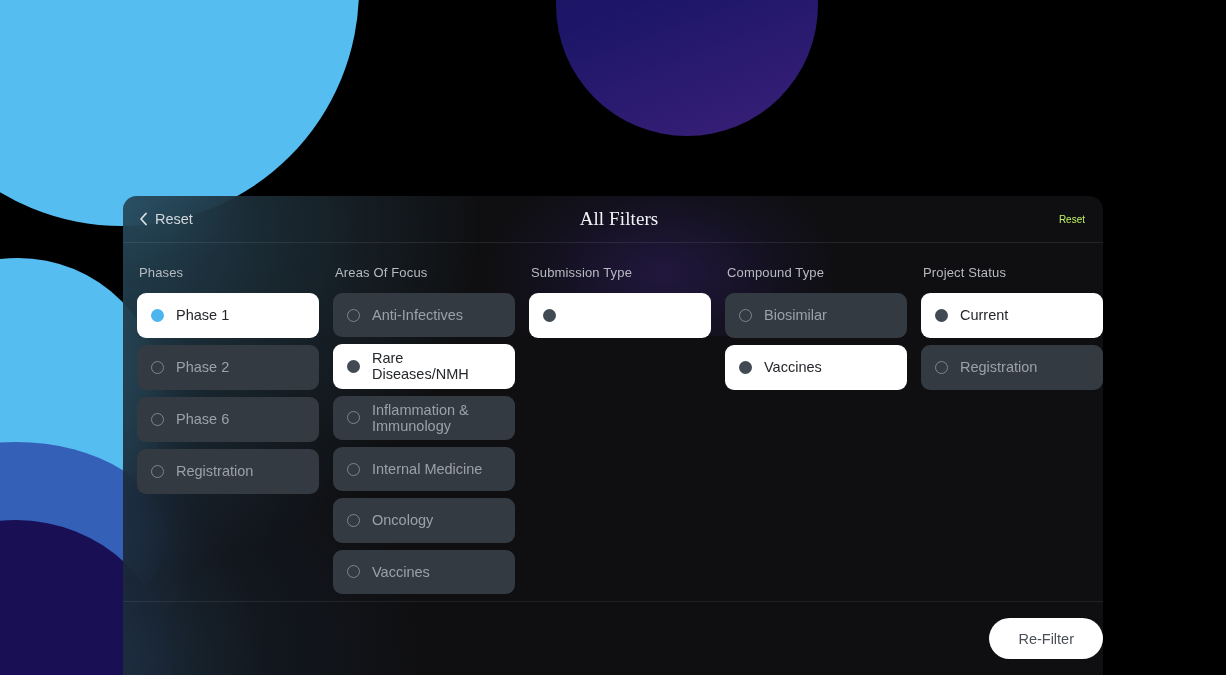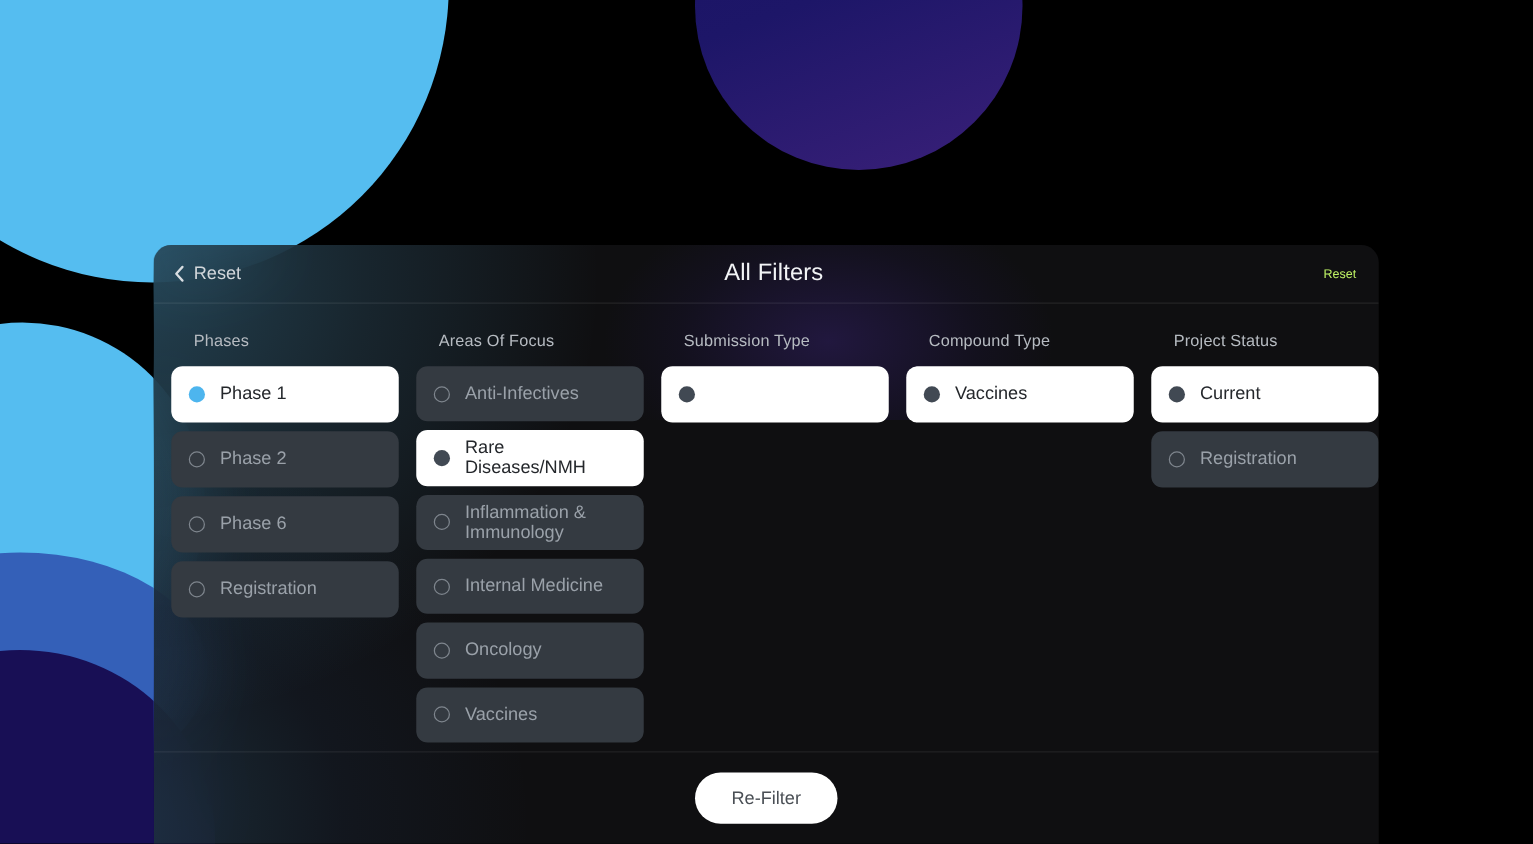--- a/index.html
+++ b/index.html
@@ -123,20 +123,21 @@
   #back-label { color: #d2d7db; }
 
   #panel-title {
     position: absolute;
     left: 12px; right: 0;
     text-align: center;
     font-size: 19px;
     color: #f2f4f6;
     letter-spacing: 0.1px;
     pointer-events: none;
+    font-family: Liberation Serif, serif;
   }
 
   #reset-button {
     margin-left: auto;
     font-size: 10px;
     color: #bef264;
     cursor: pointer;
     z-index: 4;
   }
 
@@ -155,21 +156,21 @@
     width: 193px;
     margin-left: 14px;
     display: flex;
     flex-direction: column;
   }
   .filter-column:first-child { margin-left: 14px; }
 
   .column-title {
     font-size: 13px;
     color: #b6bbc1;
-    margin: 0 0 13px 18px;
+    margin: 0 0 13px 2px;
     letter-spacing: 0.15px;
   }
 
   .option-card {
     height: 45px;
     border-radius: 9px;
     display: flex;
     align-items: center;
     padding: 0 14px;
     margin-bottom: 7px;
@@ -208,21 +209,21 @@
   .option-label { flex: 1 1 auto; }
 
   
   #panel-footer {
     position: relative;
     z-index: 3;
     flex: 0 0 74px;
     border-top: 1px solid rgba(255,255,255,0.075);
     display: flex;
     align-items: center;
-    justify-content: center;
+    justify-content: flex-end;
   }
 
   #re-filter-button {
     background: #ffffff;
     color: #4a4f55;
     border: none;
     border-radius: 24px;
     height: 41px;
     padding: 0 29px;
     font-size: 14.5px;
@@ -309,20 +310,24 @@
           </div>
         </div>
         <div class="filter-column">
           <div class="column-title">Submission Type</div>
           <div class="option-card selected">
             <span class="radio"></span>
           </div>
         </div>
         <div class="filter-column">
           <div class="column-title">Compound Type</div>
+          <div class="option-card unselected">
+            <span class="radio"></span>
+            <span class="option-label">Biosimilar</span>
+          </div>
           <div class="option-card selected">
             <span class="radio"></span>
             <span class="option-label">Vaccines</span>
           </div>
         </div>
         <div class="filter-column">
           <div class="column-title">Project Status</div>
           <div class="option-card selected">
             <span class="radio"></span>
             <span class="option-label">Current</span>

